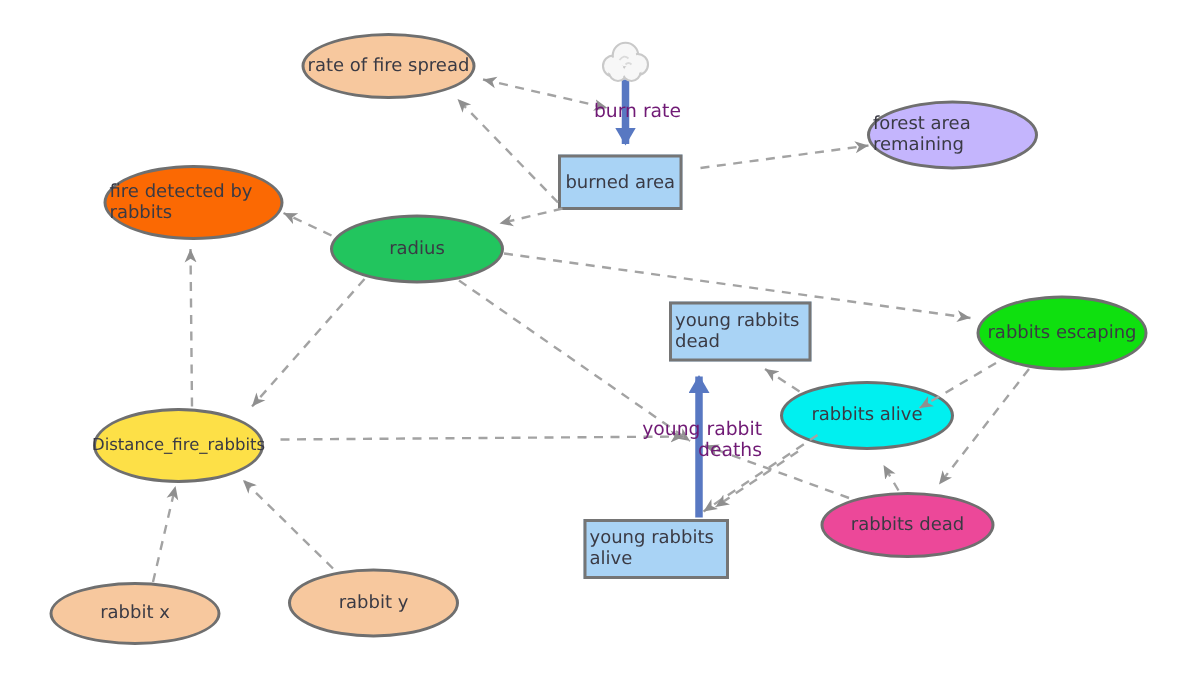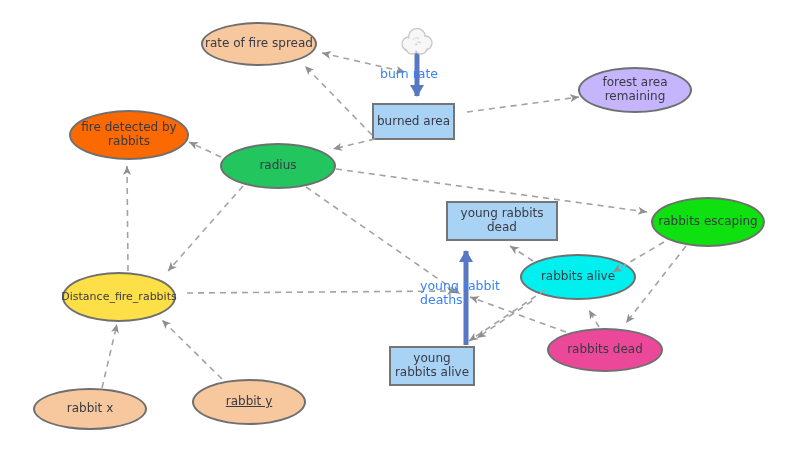--- a/index.html
+++ b/index.html
@@ -1,24 +1,24 @@
 <!DOCTYPE html>
 <html><head>
 <meta charset="utf-8">
 <style>
   html,body{margin:0;padding:0;background:#ffffff;}
   #canvas{position:relative;width:800px;height:453px;background:#ffffff;overflow:hidden;
           font-family:"DejaVu Sans",sans-serif;}
   .node{position:absolute;display:flex;align-items:center;justify-content:center;
-        text-align:center;color:#3a3a44;font-size:12px;line-height:1.15;z-index:1;box-sizing:border-box;}
+        color:#3a3a44;font-size:12px;line-height:1.15;z-index:1;box-sizing:border-box;}
   .ellipse{border:2px solid #6f6f6f;border-radius:50%;}
   .stock{border:2px solid #757575;}
   .node span{display:block;padding:0 2px;}
   .nowrap span{white-space:nowrap;font-size:11px;}
-  .flowlabel{position:absolute;z-index:6;color:#3b82f6;font-size:12.5px;text-align:left;line-height:1.15;}
+  .flowlabel{position:absolute;z-index:6;color:#701a75;font-size:12.5px;text-align:right;line-height:1.15;}
   svg.wires{position:absolute;left:0;top:0;z-index:5;pointer-events:none;}
 </style>
 </head>
 <body>
 
 <div id="canvas">
 
   <div class="node ellipse" style="left:201px;top:22px;width:116px;height:44px;background:#F7C89E;">
     <span>rate of fire spread</span>
   </div>
@@ -32,49 +32,49 @@
   </div>
 
   <div class="node stock" style="left:372px;top:103px;width:83px;height:37px;background:#A9D3F5;">
     <span>burned area</span>
   </div>
 
   <div class="node ellipse" style="left:578px;top:67px;width:114px;height:46px;background:#c4b5fd;">
     <span>forest area remaining</span>
   </div>
 
-  <div class="node stock" style="left:446px;top:201px;width:112px;height:40px;background:#A9D3F5;">
+  <div class="node stock" style="left:446px;top:201px;width:95px;height:40px;background:#A9D3F5;">
     <span>young rabbits dead</span>
   </div>
 
   <div class="node ellipse" style="left:520px;top:254px;width:116px;height:46px;background:#00F0F0;">
     <span>rabbits alive</span>
   </div>
 
   <div class="node ellipse" style="left:651px;top:197px;width:114px;height:50px;background:#0FE00F;">
     <span>rabbits escaping</span>
   </div>
 
   <div class="node ellipse nowrap" style="left:62px;top:272px;width:114px;height:50px;background:#fde047;">
     <span>Distance_fire_rabbits</span>
   </div>
 
-  <div class="node stock" style="left:389px;top:346px;width:86px;height:40px;background:#A9D3F5;">
+  <div class="node stock" style="left:389px;top:346px;width:97px;height:40px;background:#A9D3F5;">
     <span>young rabbits alive</span>
   </div>
 
   <div class="node ellipse" style="left:547px;top:328px;width:116px;height:44px;background:#ec4899;">
     <span>rabbits dead</span>
   </div>
 
   <div class="node ellipse" style="left:33px;top:388px;width:114px;height:42px;background:#F7C89E;">
     <span>rabbit x</span>
   </div>
 
-  <div class="node ellipse" style="left:192px;top:379px;width:114px;height:46px;background:#F7C89E;text-decoration:underline;">
+  <div class="node ellipse" style="left:192px;top:379px;width:114px;height:46px;background:#F7C89E;">
     <span>rabbit y</span>
   </div>
 
   <div class="flowlabel" style="left:380px;top:67px;width:74px;"><span>burn rate</span></div>
 
   <div class="flowlabel" style="left:420px;top:279px;width:88px;"><span>young rabbit deaths</span></div>
 
   <svg class="wires" width="800" height="453" viewBox="0 0 800 453">
     <defs>
       <marker id="ah" markerUnits="userSpaceOnUse" markerWidth="11" markerHeight="10" refX="9" refY="4.5" orient="auto-start-reverse">

